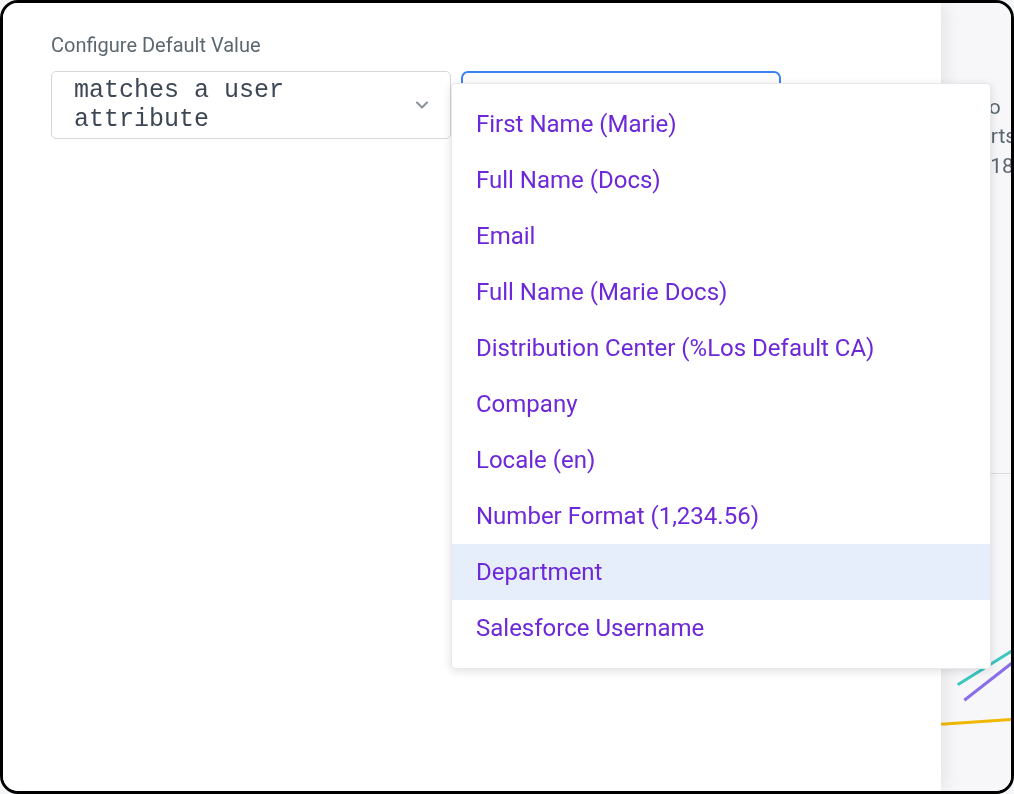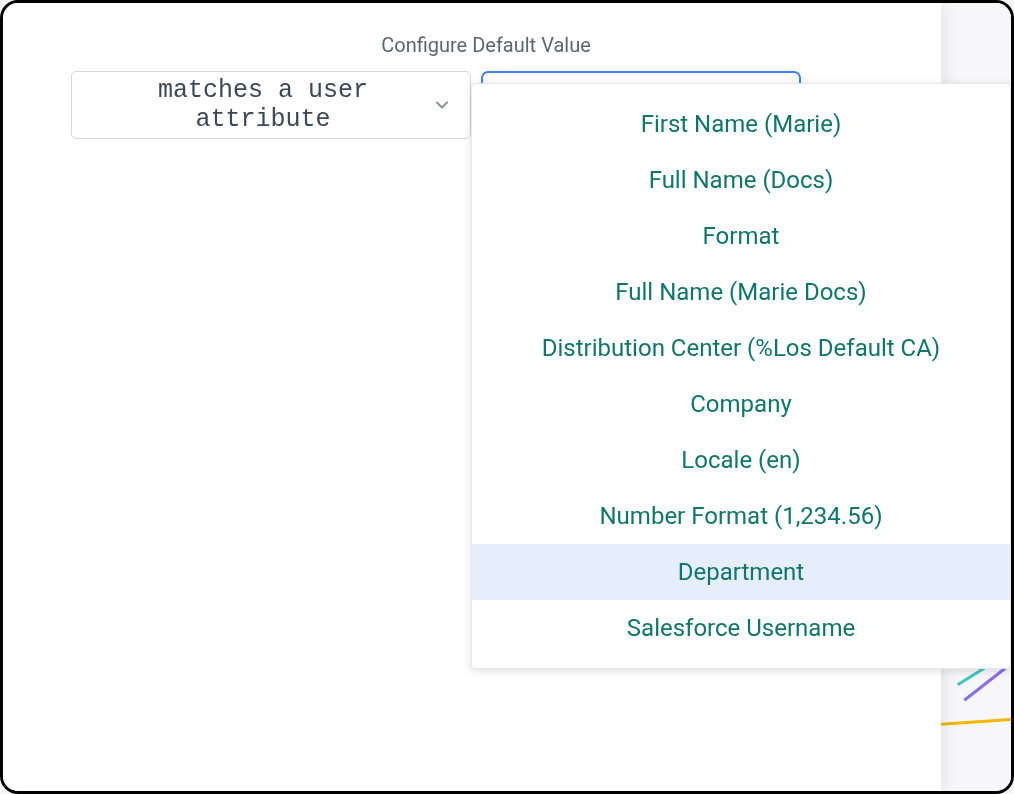--- a/index.html
+++ b/index.html
@@ -23,23 +23,22 @@
       overflow: hidden;
       background: #fff;
     }
     .panel {
       position: absolute;
       top: 0;
       left: 0;
       right: 70px;
       bottom: 0;
       background: #fff;
-      padding: 30px 40px 30px 68px;
+      padding: 30px 40px 30px 48px;
       box-shadow: 4px 0 16px rgba(0,0,0,0.08);
-      text-align: center;
     }
     .background-content {
       position: absolute;
       top: 0;
       right: 0;
       width: 70px;
       height: 100%;
       background: #f7f7fa;
       padding-top: 90px;
       color: #5b6770;
@@ -148,21 +147,21 @@
       background: #fff;
       border: 1px solid #e6e8eb;
       border-radius: 4px;
       box-shadow: 0 2px 10px rgba(0,0,0,0.13);
       padding: 12px 0;
       z-index: 10;
     }
     .dropdown-option {
       padding: 14px 24px;
       font-size: 24px;
-      color: #0f766e;
+      color: #6d28d9;
       cursor: pointer;
       white-space: nowrap;
     }
     .dropdown-option.selected {
       background: #e6edfb;
     }
   </style>
 </head>
 <body>
 
@@ -201,21 +200,21 @@
           <span class="chevron">
             <svg width="20" height="20" viewBox="0 0 24 24" fill="none" stroke="currentColor" stroke-width="2.5" stroke-linecap="round" stroke-linejoin="round">
                 <polyline points="18 15 12 9 6 15"></polyline>
               </svg>
           </span>
         </div>
 
         <div class="dropdown" id="dropdown-list">
             <div class="dropdown-option">First Name (Marie)</div>
             <div class="dropdown-option">Full Name (Docs)</div>
-            <div class="dropdown-option">Format</div>
+            <div class="dropdown-option">Email</div>
             <div class="dropdown-option">Full Name (Marie Docs)</div>
             <div class="dropdown-option">Distribution Center (%Los Default CA)</div>
             <div class="dropdown-option">Company</div>
             <div class="dropdown-option">Locale (en)</div>
             <div class="dropdown-option">Number Format (1,234.56)</div>
             <div class="dropdown-option selected">Department</div>
             <div class="dropdown-option">Salesforce Username</div>
           </div>
       </div>
 

